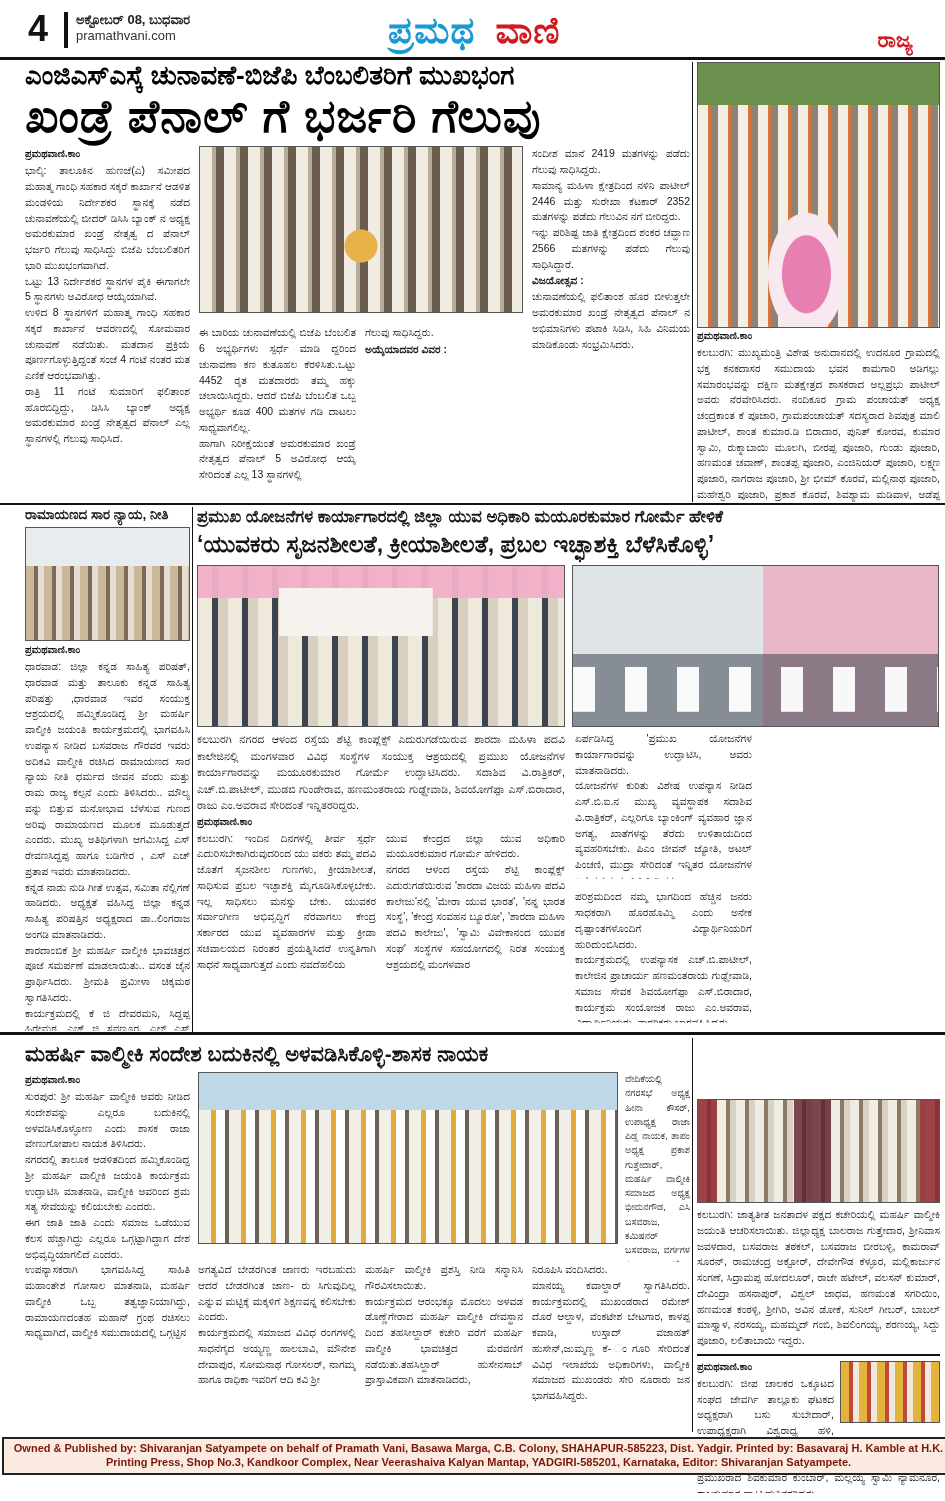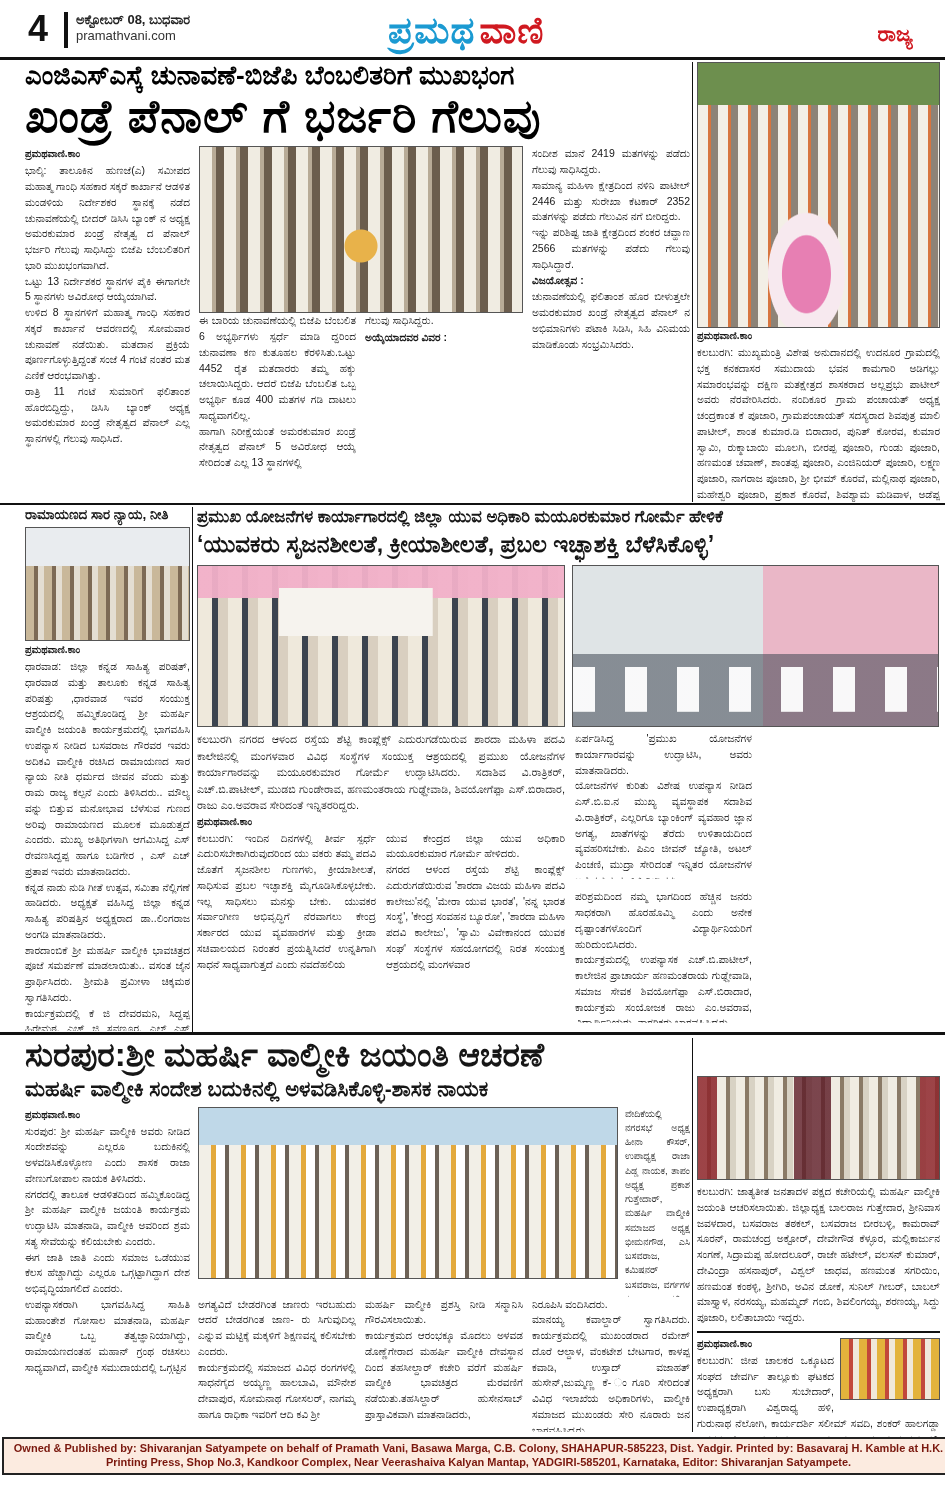--- a/index.html
+++ b/index.html
@@ -7,22 +7,22 @@
         font-family:"Liberation Sans","DejaVu Sans",sans-serif;color:#161616;}
   
   .header{position:absolute;top:0;left:0;width:945px;height:57px;}
   .pgnum{position:absolute;left:28px;top:8px;font-size:36px;font-weight:bold;color:#111;}
   .hdr-bar{position:absolute;left:64px;top:12px;width:4px;height:36px;background:#111;}
   .hdr-left{position:absolute;left:76px;top:12px;line-height:1.25;}
   .hdr-date{font-size:13px;font-weight:bold;color:#222;}
   .hdr-site{font-size:13px;color:#333;}
   .masthead{position:absolute;left:388px;top:10px;font-size:37px;font-weight:bold;letter-spacing:1px;}
   .mh-blue{color:#1b9ad2;}
-  .mh-red{color:#d01920;margin-left:4px;}
-  .section-label{position:absolute;right:32px;top:22px;font-size:21px;font-weight:bold;color:#d01920;}
+  .mh-red{color:#d01920;margin-left:20px;}
+  .section-label{position:absolute;right:32px;top:28px;font-size:21px;font-weight:bold;color:#d01920;}
   .rule{position:absolute;left:0;width:945px;background:#111;}
   .r1{top:57px;height:3px;}
   .r2{top:503px;height:2px;}
   .r3{top:1032px;height:3px;}
   
   .byline{font-size:10px;font-weight:bold;margin:2px 0 3px 0;}
   .body-text{font-size:10.5px;line-height:1.5;text-align:justify;white-space:pre-line;}
   .subhead-bold{font-size:10.5px;font-weight:bold;margin:2px 0;}
   .photo{background:#888;border:1px solid #555;box-sizing:border-box;}
   
@@ -30,21 +30,21 @@
   .ts-kicker{font-size:26px;font-weight:bold;line-height:1.0;color:#000;}
   .ts-head{font-size:46px;font-weight:bold;line-height:1.05;margin-top:4px;color:#000;letter-spacing:1px;}
   .ts-cols{display:flex;gap:9px;margin-top:6px;height:337px;overflow:hidden;}
   .ts-col1{width:165px;overflow:hidden;}
   .ts-center{width:324px;}
   .ph-garland{width:324px;height:167px;
     background-image:
       radial-gradient(circle at 50% 60%, #e8b24a 0 16px, rgba(0,0,0,0) 17px),
       repeating-linear-gradient(90deg, #f0ece2 0 12px, #b8ab97 12px 16px, #6b5d4d 16px 24px),
       linear-gradient(#55483a,#7c6c58 60%,#403830);}
-  .ts-center-cols{display:flex;gap:9px;height:164px;overflow:hidden;margin-top:0;}
+  .ts-center-cols{display:flex;gap:9px;height:164px;overflow:hidden;margin-top:12px;}
   .ts-c2{width:157px;overflow:hidden;}
   .ts-c3{width:158px;overflow:hidden;}
   .ts-col4{width:158px;overflow:hidden;}
   .vrule{position:absolute;background:#111;width:1px;}
   .vr-top{left:692px;top:62px;height:440px;}
   .sidebar-top{position:absolute;top:62px;left:697px;width:243px;height:440px;overflow:hidden;}
   .ph-ground{width:243px;height:266px;
     background-image:
       radial-gradient(ellipse at 45% 80%, #e77fb3 0 24px, #f7e9ef 25px 38px, rgba(0,0,0,0) 39px),
       linear-gradient(180deg, #6d8f4e 0 16%, rgba(0,0,0,0) 16%),
@@ -96,21 +96,21 @@
   .bs-row1{display:flex;gap:7px;}
   .ph-procession{width:420px;height:172px;
     background-image:
       linear-gradient(180deg,#bfd8e8 0 22%, rgba(0,0,0,0) 22%),
       repeating-linear-gradient(90deg, #f2efe7 0 12px, #e3a93c 12px 17px, #ffffff 17px 26px, #6d6257 26px 30px),
       linear-gradient(#a8c4d6,#c9b288 60%,#b49a6e);}
   .bs-narrow{width:65px;height:190px;overflow:hidden;font-size:9.5px;line-height:1.5;text-align:justify;white-space:pre-line;}
   .bs-row2{display:flex;gap:9px;height:142px;overflow:hidden;}
   .bs-row2 > div{width:158px;overflow:hidden;}
   .vr-bot{left:692px;top:1038px;height:394px;}
-  .sidebar-bot{position:absolute;top:1076px;left:697px;width:243px;height:394px;overflow:hidden;}
+  .sidebar-bot{position:absolute;top:1099px;left:697px;width:243px;height:394px;overflow:hidden;}
   .ph-office{width:243px;height:104px;
     background-image:
       linear-gradient(90deg, rgba(142,38,44,.85) 0 8%, rgba(0,0,0,0) 8% 40%, rgba(94,28,40,.8) 40% 55%, rgba(0,0,0,0) 55% 92%, rgba(142,38,44,.85) 92%),
       repeating-linear-gradient(90deg, #f0ece2 0 9px, #8a7a66 9px 13px, #d8d2c4 13px 19px),
       linear-gradient(#bfe0d8,#8ba79f);}
   .sb-rule{width:243px;height:2px;background:#111;margin:5px 0;}
   .ph-small{float:right;width:100px;height:62px;margin:0 0 3px 6px;
     background-image:
       repeating-linear-gradient(90deg, #e3b33c 0 8px, #c2483a 8px 12px, #f0e8da 12px 18px),
       linear-gradient(#b98f6e,#8a6a50);}
@@ -216,21 +216,20 @@
 ಯೋಜನೆಗಳ ಕುರಿತು ವಿಶೇಷ ಉಪನ್ಯಾಸ ನೀಡಿದ ಎಸ್.ಬಿ.ಐ.ನ ಮುಖ್ಯ ವ್ಯವಸ್ಥಾಪಕ ಸದಾಶಿವ ವಿ.ರಾತ್ರಿಕರ್, ಎಲ್ಲರಿಗೂ ಬ್ಯಾಂಕಿಂಗ್ ವ್ಯವಹಾರ ಜ್ಞಾನ ಅಗತ್ಯ, ಖಾತೆಗಳನ್ನು ತೆರೆದು ಉಳಿತಾಯದಿಂದ ವ್ಯವಹರಿಸಬೇಕು. ಪಿಎಂ ಜೀವನ್ ಜ್ಯೋತಿ, ಅಟಲ್ ಪಿಂಚಣಿ, ಮುದ್ರಾ ಸೇರಿದಂತೆ ಇನ್ನಿತರ ಯೋಜನೆಗಳ ಬಗ್ಗೆ ಸಮಗ್ರ ಮಾಹಿತಿ ನೀಡಿದರು.</div>
         <div class="body-text">ಪರಿಶ್ರಮದಿಂದ ನಮ್ಮ ಭಾಗದಿಂದ ಹೆಚ್ಚಿನ ಜನರು ಸಾಧಕರಾಗಿ ಹೊರಹೊಮ್ಮಿ ಎಂದು ಅನೇಕ ದೃಷ್ಟಾಂತಗಳೊಂದಿಗೆ ವಿದ್ಯಾರ್ಥಿನಿಯರಿಗೆ ಹುರಿದುಂಬಿಸಿದರು.
 ಕಾರ್ಯಕ್ರಮದಲ್ಲಿ ಉಪನ್ಯಾಸಕ ಎಚ್.ಬಿ.ಪಾಟೀಲ್, ಕಾಲೇಜಿನ ಪ್ರಾಚಾರ್ಯ ಹಣಮಂತರಾಯ ಗುಢ್ಡೇವಾಡಿ, ಸಮಾಜ ಸೇವಕ ಶಿವಯೋಗೆಪ್ಪಾ ಎಸ್.ಬಿರಾದಾರ, ಕಾರ್ಯಕ್ರಮ ಸಂಯೋಜಕ ರಾಜು ಎಂ.ಅವರಾವ, ವಿದ್ಯಾರ್ಥಿನಿಯರು, ನಾಗರಿಕರು ಭಾಗವಹಿಸಿದ್ದರು.</div>
       </div>
     </div>
   </div>
 
   <div class="rule r3"></div>
 
   <div class="bot-main">
-    <div class="bs-head">ಸುರಪುರ:ಶ್ರೀ ಮಹರ್ಷಿ ವಾಲ್ಮೀಕಿ ಜಯಂತಿ ಆಚರಣೆ</div>
     <div class="bs-sub">ಮಹರ್ಷಿ ವಾಲ್ಮೀಕಿ ಸಂದೇಶ ಬದುಕಿನಲ್ಲಿ ಅಳವಡಿಸಿಕೊಳ್ಳಿ-ಶಾಸಕ ನಾಯಕ</div>
     <div class="bs-body">
       <div class="bs-col1">
         <div class="byline">ಪ್ರಮಥವಾಣಿ.ಕಾಂ</div>
         <div class="body-text">ಸುರಪುರ: ಶ್ರೀ ಮಹರ್ಷಿ ವಾಲ್ಮೀಕಿ ಅವರು ನೀಡಿದ ಸಂದೇಶವನ್ನು ಎಲ್ಲರೂ ಬದುಕಿನಲ್ಲಿ ಅಳವಡಿಸಿಕೊಳ್ಳೋಣ ಎಂದು ಶಾಸಕ ರಾಜಾ ವೇಣುಗೋಪಾಲ ನಾಯಕ ತಿಳಿಸಿದರು.
 ನಗರದಲ್ಲಿ ತಾಲೂಕ ಆಡಳಿತದಿಂದ ಹಮ್ಮಿಕೊಂಡಿದ್ದ ಶ್ರೀ ಮಹರ್ಷಿ ವಾಲ್ಮೀಕಿ ಜಯಂತಿ ಕಾರ್ಯಕ್ರಮ ಉದ್ಘಾಟಿಸಿ ಮಾತನಾಡಿ, ವಾಲ್ಮೀಕಿ ಅವರಿಂದ ಶ್ರಮ ಸತ್ಯ ಸೇವೆಯನ್ನು ಕಲಿಯಬೇಕು ಎಂದರು.
 ಈಗ ಜಾತಿ ಜಾತಿ ಎಂದು ಸಮಾಜ ಒಡೆಯುವ ಕೆಲಸ ಹೆಚ್ಚಾಗಿದ್ದು ಎಲ್ಲರೂ ಒಗ್ಗಟ್ಟಾಗಿದ್ದಾಗ ದೇಶ ಅಭಿವೃದ್ಧಿಯಾಗಲಿದೆ ಎಂದರು.
 ಉಪನ್ಯಾಸಕರಾಗಿ ಭಾಗವಹಿಸಿದ್ದ ಸಾಹಿತಿ ಮಹಾಂತೇಶ ಗೋಸಾಲ ಮಾತನಾಡಿ, ಮಹರ್ಷಿ ವಾಲ್ಮೀಕಿ ಒಬ್ಬ ತತ್ವಜ್ಞಾನಿಯಾಗಿದ್ದು, ರಾಮಾಯಣದಂತಹ ಮಹಾನ್ ಗ್ರಂಥ ರಚಿಸಲು ಸಾಧ್ಯವಾಗಿದೆ, ವಾಲ್ಮೀಕಿ ಸಮುದಾಯದಲ್ಲಿ ಒಗ್ಗಟ್ಟಿನ</div>
       </div>
       <div class="bs-right">

